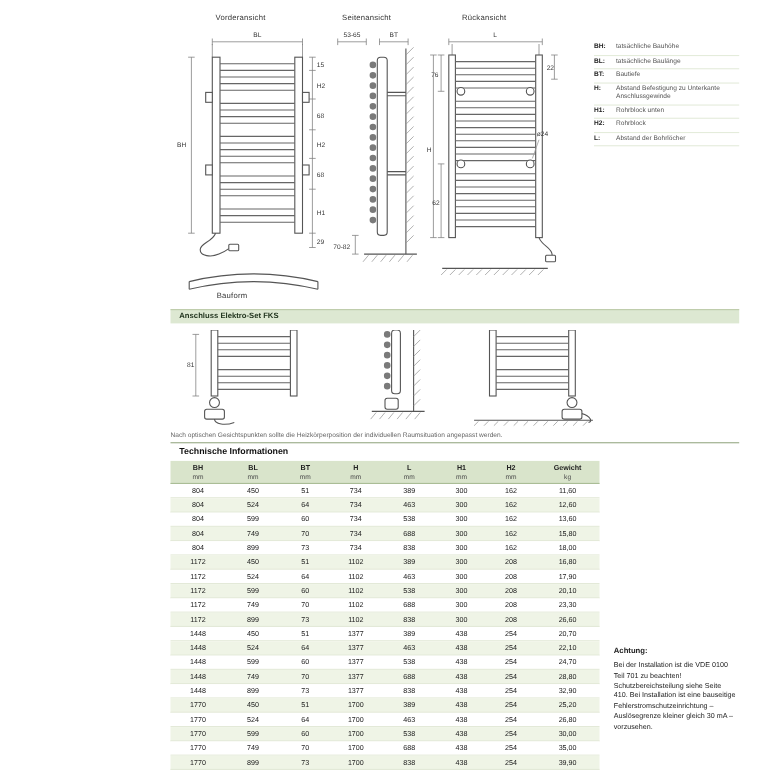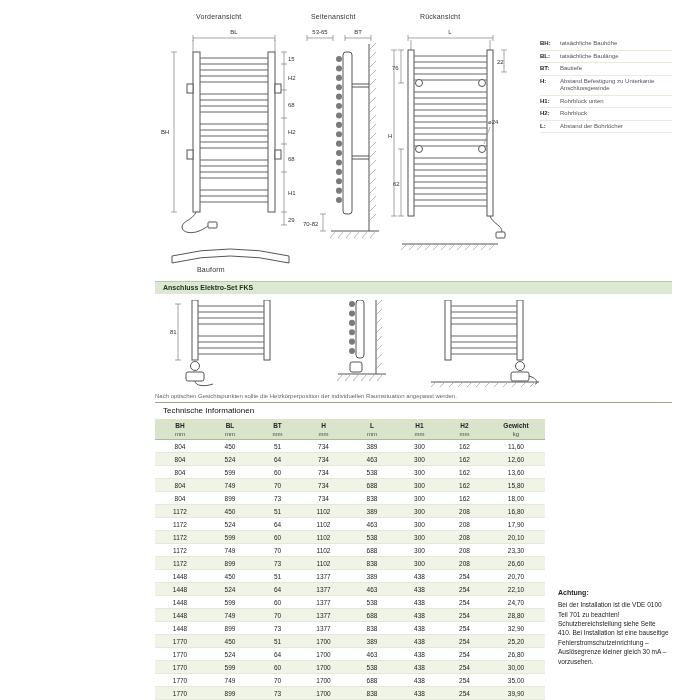--- a/index.html
+++ b/index.html
@@ -27,21 +27,21 @@
   .legend-text{flex:1;color:#555}
 
   
   .section-bar{left:155px;top:281px;width:517px;height:13px;background:#dde8d2;border-top:1px solid #bccaa8;
     font-size:7px;font-weight:bold;color:#22351f;line-height:12px;padding-left:8px}
 
   .note{left:155px;top:393px;width:400px;font-size:6px;color:#666}
 
   
   .table-title-wrap{left:155px;top:402px;width:517px;border-top:1px solid #97aa85;padding:3px 0 0 8px}
-  .table-title{font-size:8px;font-weight:normal;color:#101010}
+  .table-title{font-size:8px;font-weight:bold;color:#101010}
   .table{left:155px;top:419px;width:390px;font-size:6.5px}
   .thead{display:flex;background:#d9e4cb;border-bottom:1px solid #aabd96;height:21px}
   .th{text-align:center;padding-top:2px}
   .th-label{font-weight:bold;font-size:6.5px;color:#222;line-height:9px}
   .th-unit{font-size:6px;color:#4a4a4a;line-height:8px}
   .tr{display:flex;height:13px;line-height:13px;border-bottom:1px solid #e3e9d8;background:#fff}
   .tr.alt{background:#eff4e6}
   .td{text-align:center;color:#222}
   .cols>:nth-child(1){width:50px}
   .cols>:nth-child(2){width:50px}

